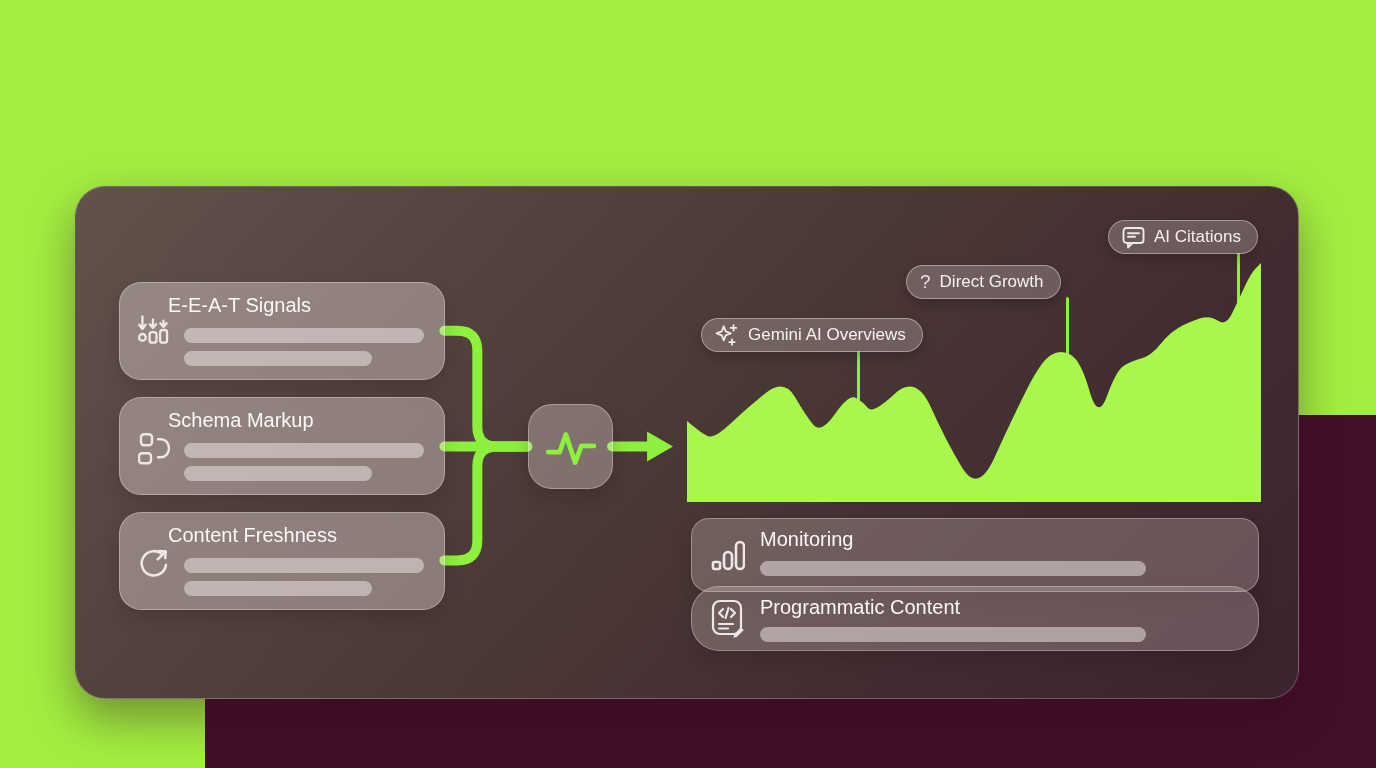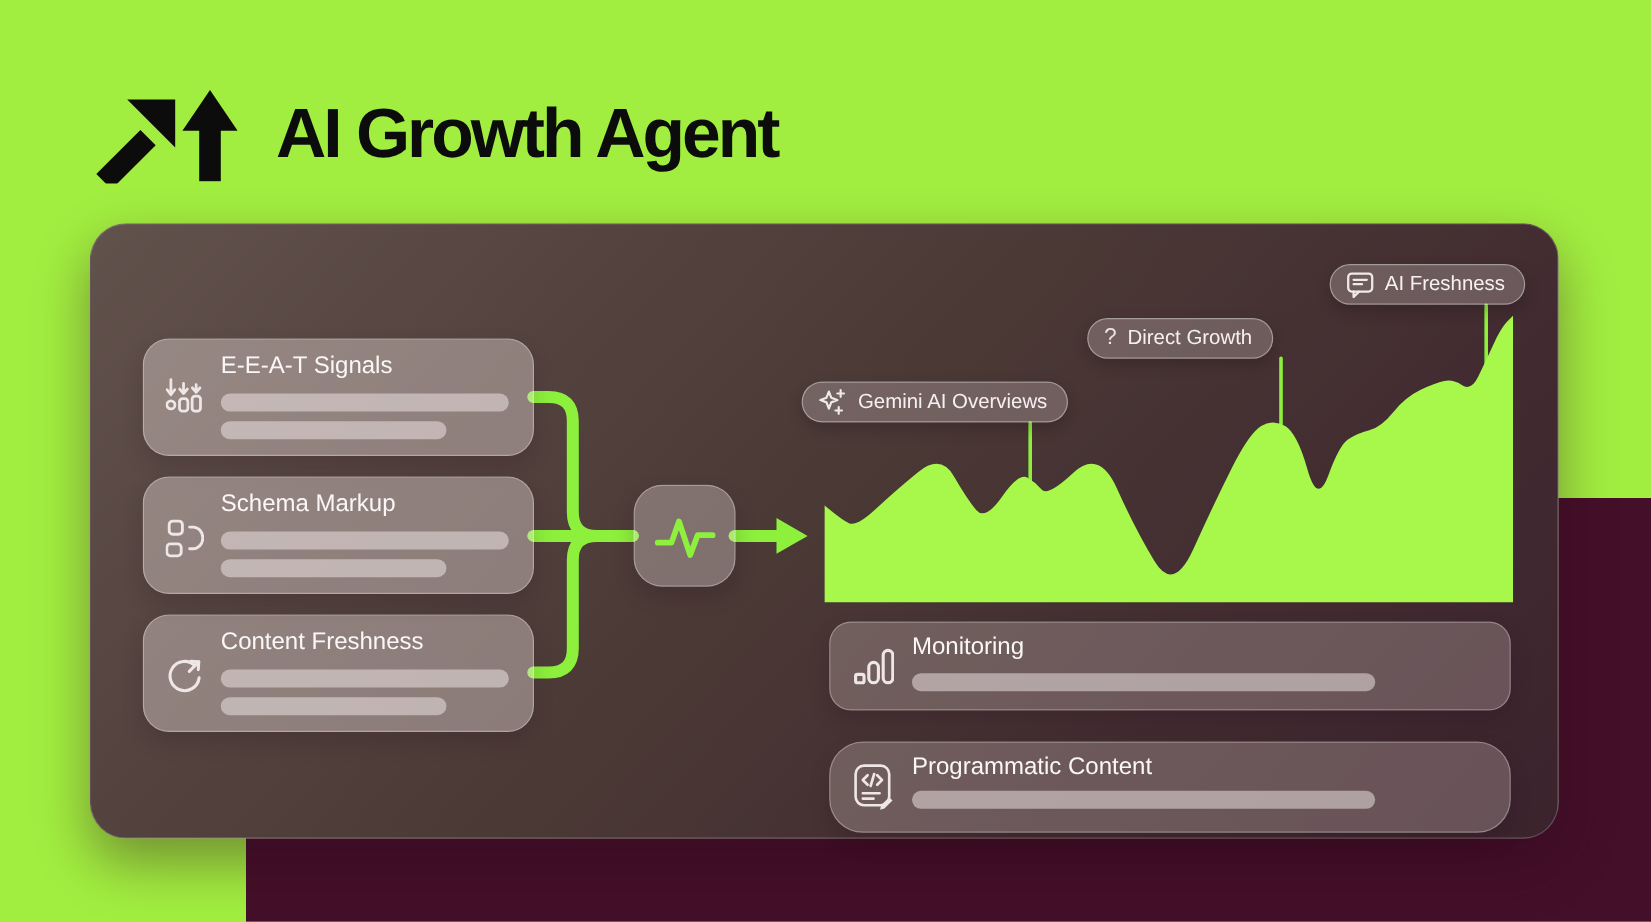--- a/index.html
+++ b/index.html
@@ -24,21 +24,21 @@
   .panel{position:absolute;left:75px;top:186px;width:1224px;height:513px;border-radius:30px;
          background:linear-gradient(133deg,#62524c 0%,#54433f 26%,#4a3835 50%,#422c31 74%,#3b232d 100%);
          border:1px solid rgba(255,255,255,0.20);
          box-shadow:0 20px 45px rgba(45,10,28,0.40);}
 
   
   .card{position:absolute;border-radius:22px;background:rgba(235,222,220,0.40);
         border:1.5px solid rgba(255,255,255,0.30);
         box-shadow:0 8px 18px rgba(30,10,20,0.15);}
   .card.input{left:43px;width:326px;height:98px;}
-  .card.input .card-title{position:absolute;left:64px;top:11px;font-size:20px;font-weight:500;color:#faf7f6;}
+  .card.input .card-title{position:absolute;left:48px;top:11px;font-size:20px;font-weight:500;color:#faf7f6;}
   .card .sk-bar{position:absolute;height:15px;border-radius:8px;background:rgba(240,231,230,0.52);}
   .card.input .sk-bar.b1{left:64px;top:45px;width:240px;}
   .card.input .sk-bar.b2{left:64px;top:68px;width:188px;}
   .card-icon{position:absolute;left:13px;top:50%;transform:translateY(-44%);width:42px;height:54px;
              display:flex;align-items:center;justify-content:center;color:#eee7e6;}
 
   
   .connectors{position:absolute;inset:0;pointer-events:none;}
 
   
@@ -51,53 +51,42 @@
   .chart{position:absolute;left:611px;top:65px;width:574px;height:250px;}
   .ann-line{position:absolute;width:3px;background:var(--accent);border-radius:2px;}
   .line-gemini{left:781px;top:164px;height:56px;}
   .line-direct{left:990px;top:110px;height:60px;}
   .line-citations{left:1161px;top:66px;height:60px;}
 
   
   .pill{position:absolute;height:34px;border-radius:17px;display:inline-flex;align-items:center;gap:9px;
         padding:0 16px 0 13px;background:rgba(206,193,191,0.30);border:1.5px solid rgba(255,255,255,0.38);
         color:#f5f1f0;font-size:17px;white-space:nowrap;box-shadow:0 5px 12px rgba(20,5,15,0.22);}
-  .pill-gemini{left:592px;top:131px;}
+  .pill-gemini{left:625px;top:131px;}
   .pill-direct{left:830px;top:78px;}
   .pill-citations{left:1032px;top:33px;}
   .pill .q-glyph{font-size:19px;color:#e9e2e1;font-weight:400;}
 
   
   .card.output{left:615px;width:568px;height:74px;border-radius:18px;background:rgba(230,216,214,0.26);}
   .card.output .card-title{position:absolute;left:68px;top:9px;font-size:20px;font-weight:400;color:#faf7f6;}
   .card.output .sk-bar{left:68px;top:42px;width:386px;}
   .card.output .card-icon{left:15px;transform:translateY(-50%);}
   .card.out-monitoring{top:331px;}
-  .card.out-programmatic{top:431px;height:76px;border-radius:28px;}
+  .card.out-programmatic{top:399px;height:65px;border-radius:28px;}
   .card.out-programmatic .sk-bar{top:40px;}
   svg{display:block;}
 </style>
 </head>
 <body>
 
 <div class="stage">
 
   <div class="accent-rect"></div>
 
-  <div class="header">
-    <svg class="header-icons" viewBox="0 0 122 82" aria-hidden="true">
-      <g fill="#0c0c0c" stroke="none">
-        <polygon points="28,12 68,12 68,52"></polygon>
-        <rect x="18" y="36" width="18" height="52" transform="rotate(45 27 62)"></rect>
-        <polygon points="74,38 120,38 97,4"></polygon>
-        <rect x="88" y="34" width="18" height="46"></rect>
-      </g>
-    </svg>
-    <div class="title">AI Growth Agent</div>
-  </div>
 
   <div class="panel">
 
     <svg class="connectors" viewBox="0 0 1224 513">
       <g fill="none" stroke="#8df03c" stroke-width="10" stroke-linecap="round">
         <path d="M369,144 H382 Q402,144 402,164 V240 Q402,260 422,260 H452"></path>
         <path d="M369,260 H452"></path>
         <path d="M369,374 H382 Q402,374 402,354 V280 Q402,260 422,260 H452"></path>
         <path d="M537,260 H572"></path>
       </g>
@@ -173,21 +162,21 @@
       <span class="q-glyph">?</span>
       <span>Direct Growth</span>
     </div>
 
     <div class="pill pill-citations">
       <svg width="23" height="23" viewBox="0 0 23 23" fill="none" stroke="#efe9e8" stroke-width="1.9" stroke-linecap="round" stroke-linejoin="round">
         <rect x="1.5" y="2" width="20" height="15" rx="3"></rect>
         <path d="M6,7.2 h11 M6,10.8 h7"></path>
         <path d="M6,17 v4.5 L10.5,17"></path>
       </svg>
-      <span>AI Freshness</span>
+      <span>AI Citations</span>
     </div>
 
     <div class="card output out-monitoring">
       <span class="card-icon">
         <svg width="34" height="40" viewBox="0 0 34 40" fill="none" stroke="#eee7e6" stroke-width="2.6" stroke-linejoin="round">
           <rect x="2" y="27" width="7" height="7" rx="1.5"></rect>
           <rect x="13" y="17" width="8" height="17" rx="4"></rect>
           <rect x="25" y="7" width="8" height="27" rx="4"></rect>
         </svg>
       </span>

